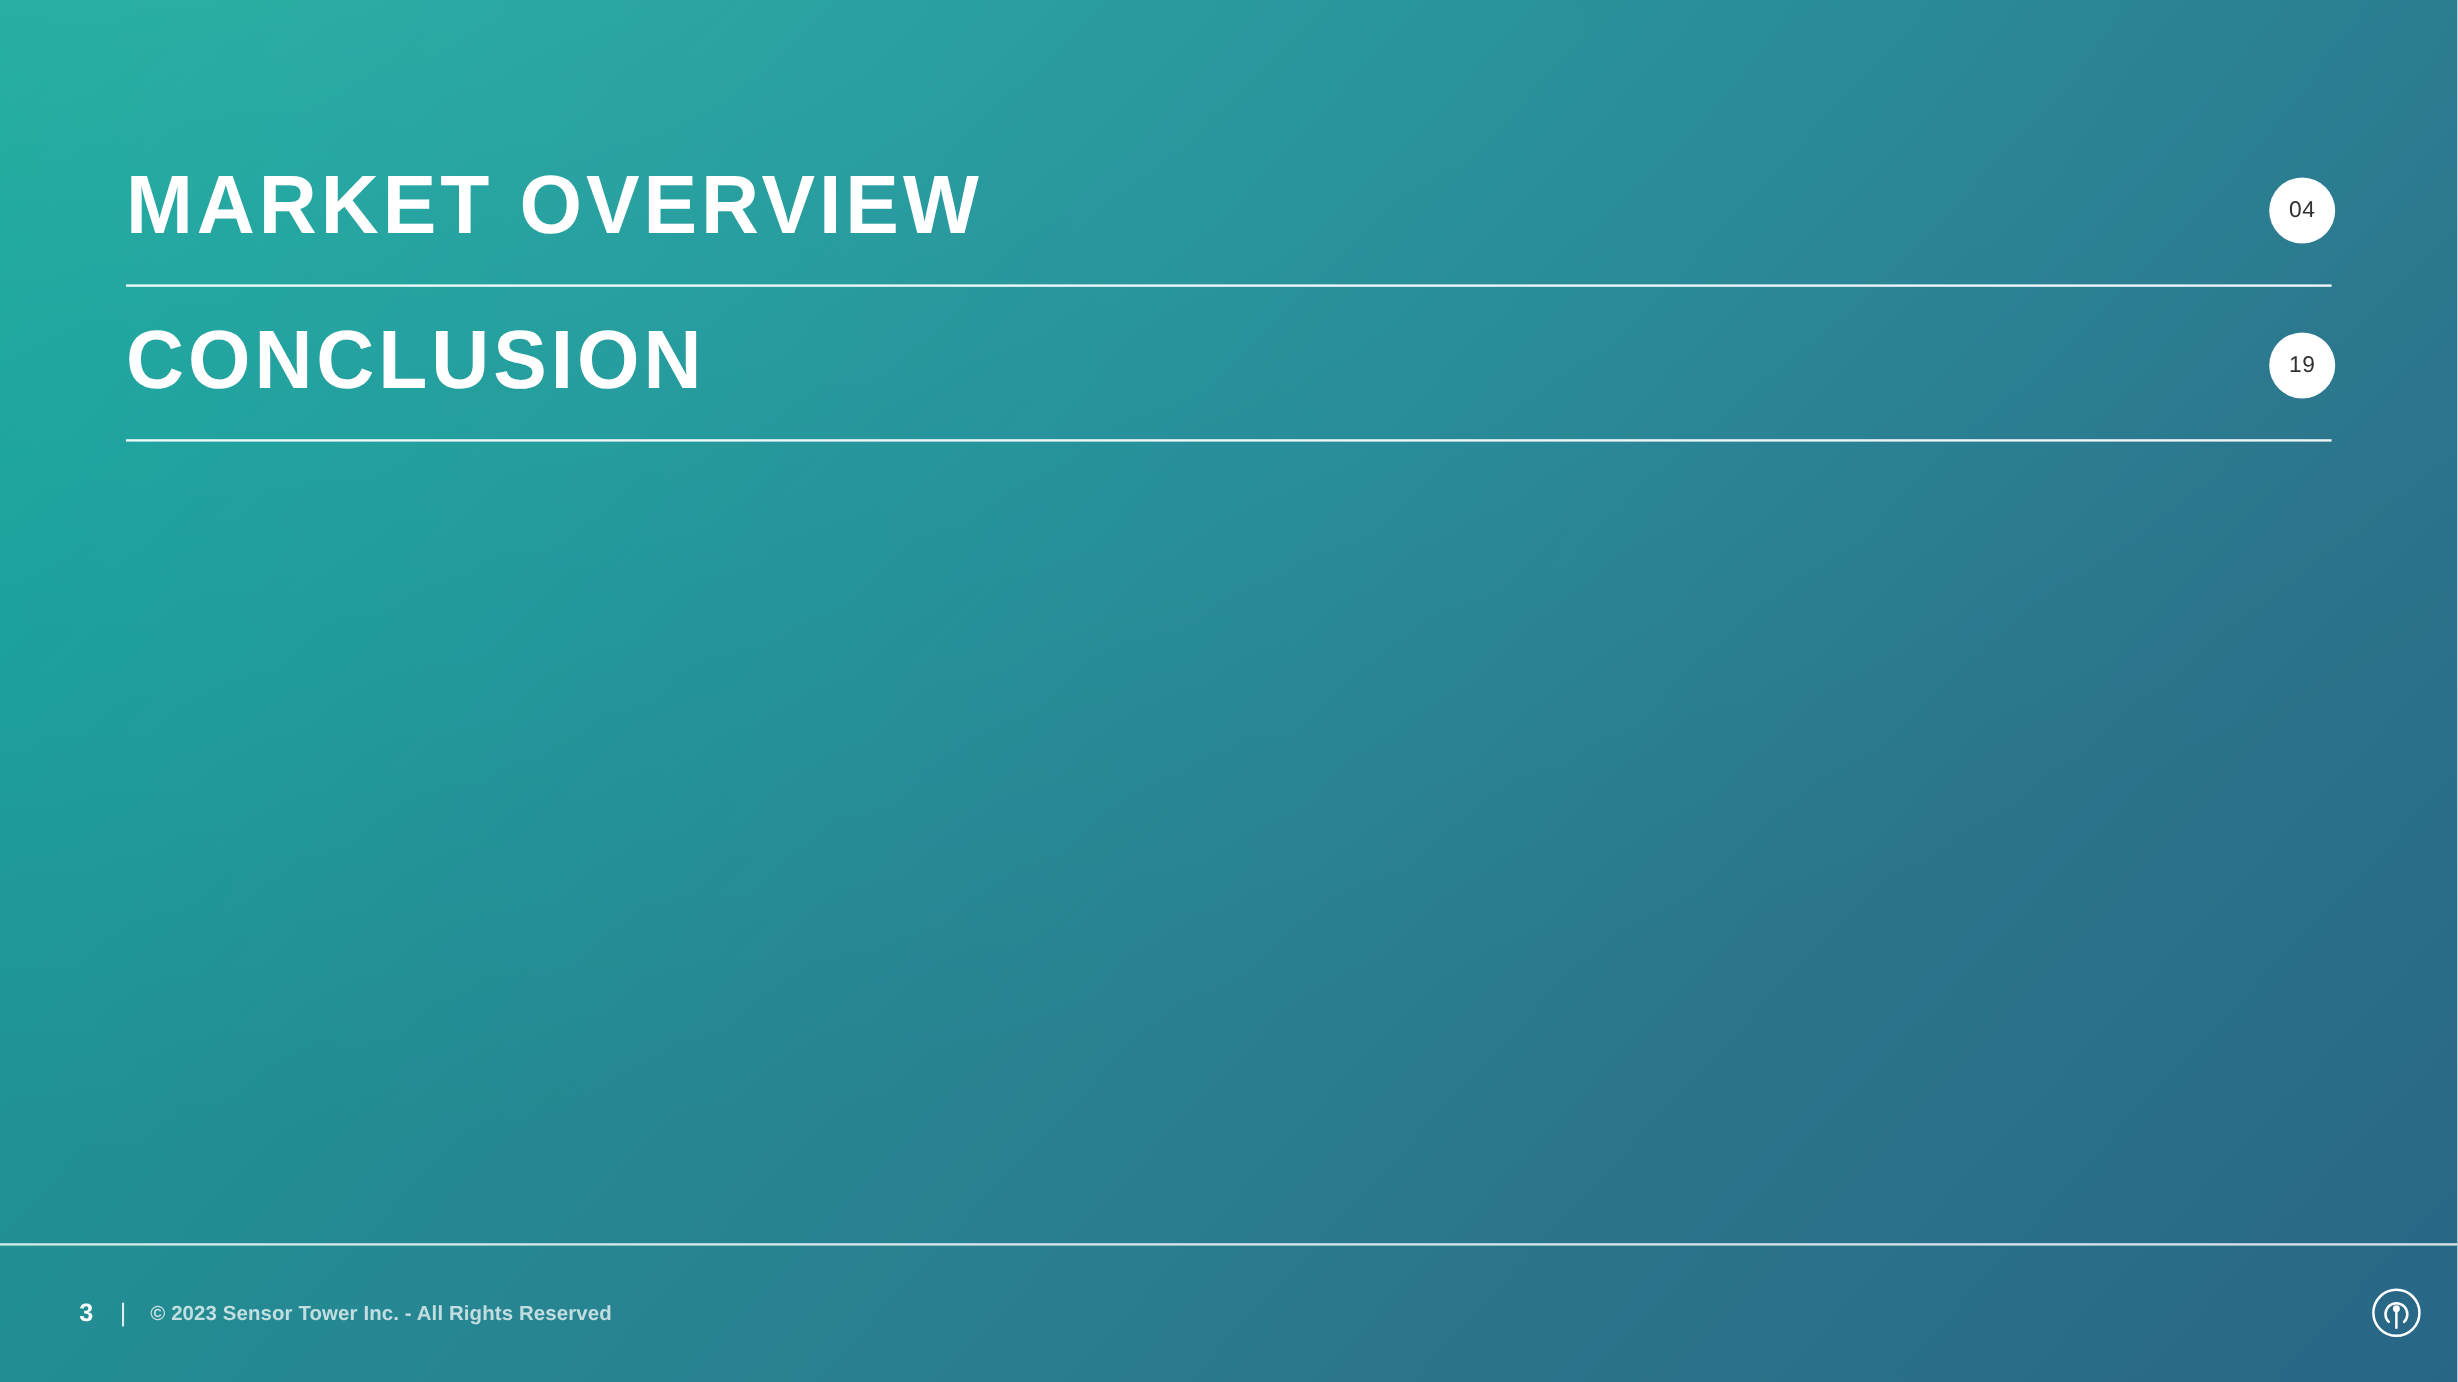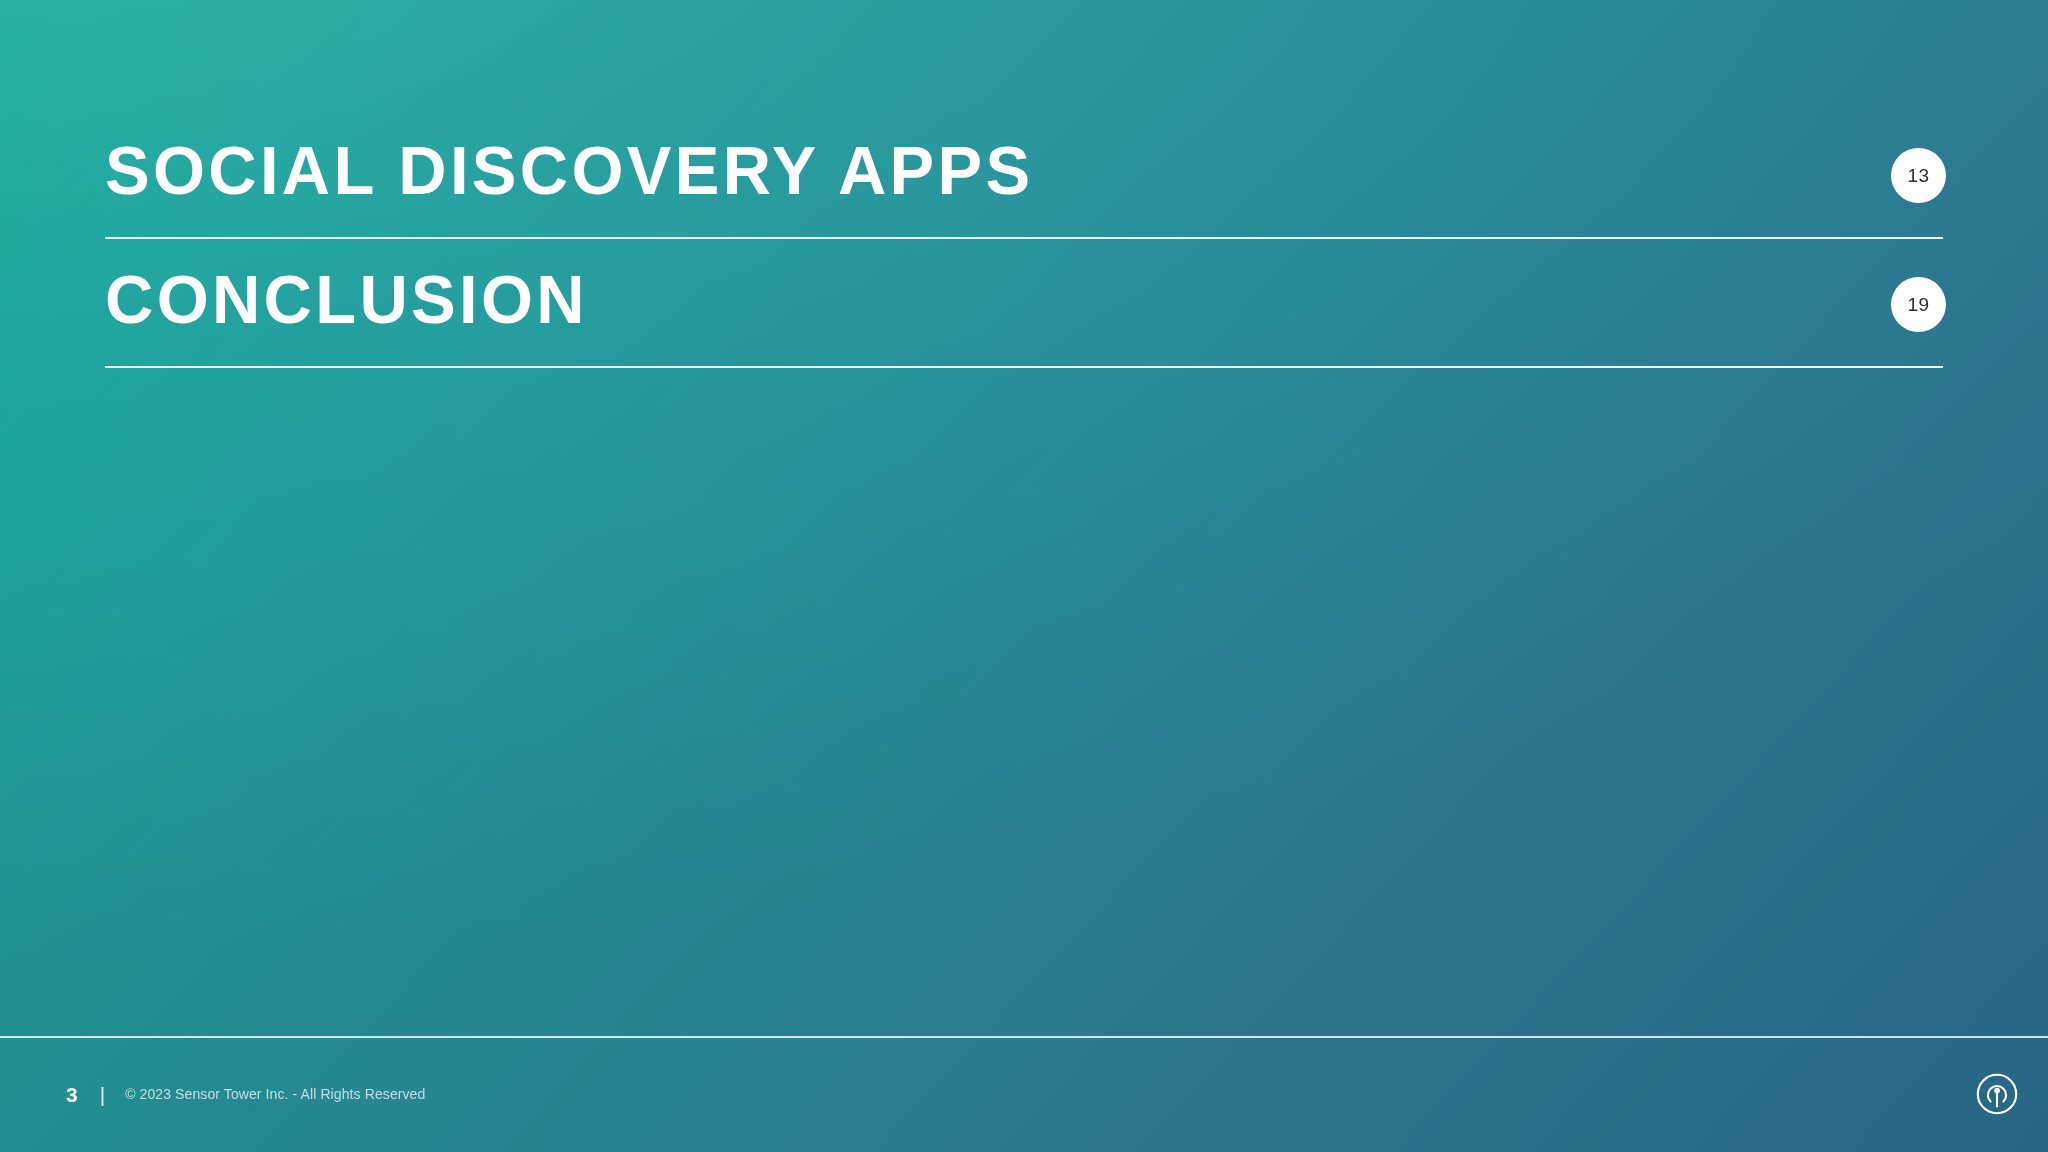--- a/index.html
+++ b/index.html
@@ -127,22 +127,22 @@
   #footer-sep {
     color:rgba(255,255,255,0.85);
     font-size:21px;
     font-weight:300;
     line-height:1;
     margin:0 20px 0 22px;
   }
 
   #copyright {
     color:rgba(255,255,255,0.72);
-    font-size:14px;
-    font-weight:400;
+    font-size:17px;
+    font-weight:700;
     line-height:1;
     letter-spacing:0.1px;
   }
 
   #brand-logo {
     position:absolute;
     right:28px;
     top:50%;
     transform:translateY(-50%);
     width:46px; height:46px;
@@ -150,29 +150,29 @@
 </style>
 </head>
 <body>
 
 <div id="slide">
 
   <div id="sheen"></div>
 
   <div id="agenda">
 
-
-
     <div class="agenda-row">
-      <div class="agenda-title">SOCIAL DISCOVERY APPS</div>
+      <div class="agenda-title">MARKET OVERVIEW</div>
       <div class="agenda-badge">
-        <span>13</span>
+        <span>04</span>
       </div>
       <div class="agenda-rule"></div>
     </div>
+
+
 
     <div class="agenda-row">
       <div class="agenda-title">CONCLUSION</div>
       <div class="agenda-badge">
         <span>19</span>
       </div>
       <div class="agenda-rule"></div>
     </div>
 
   </div>

